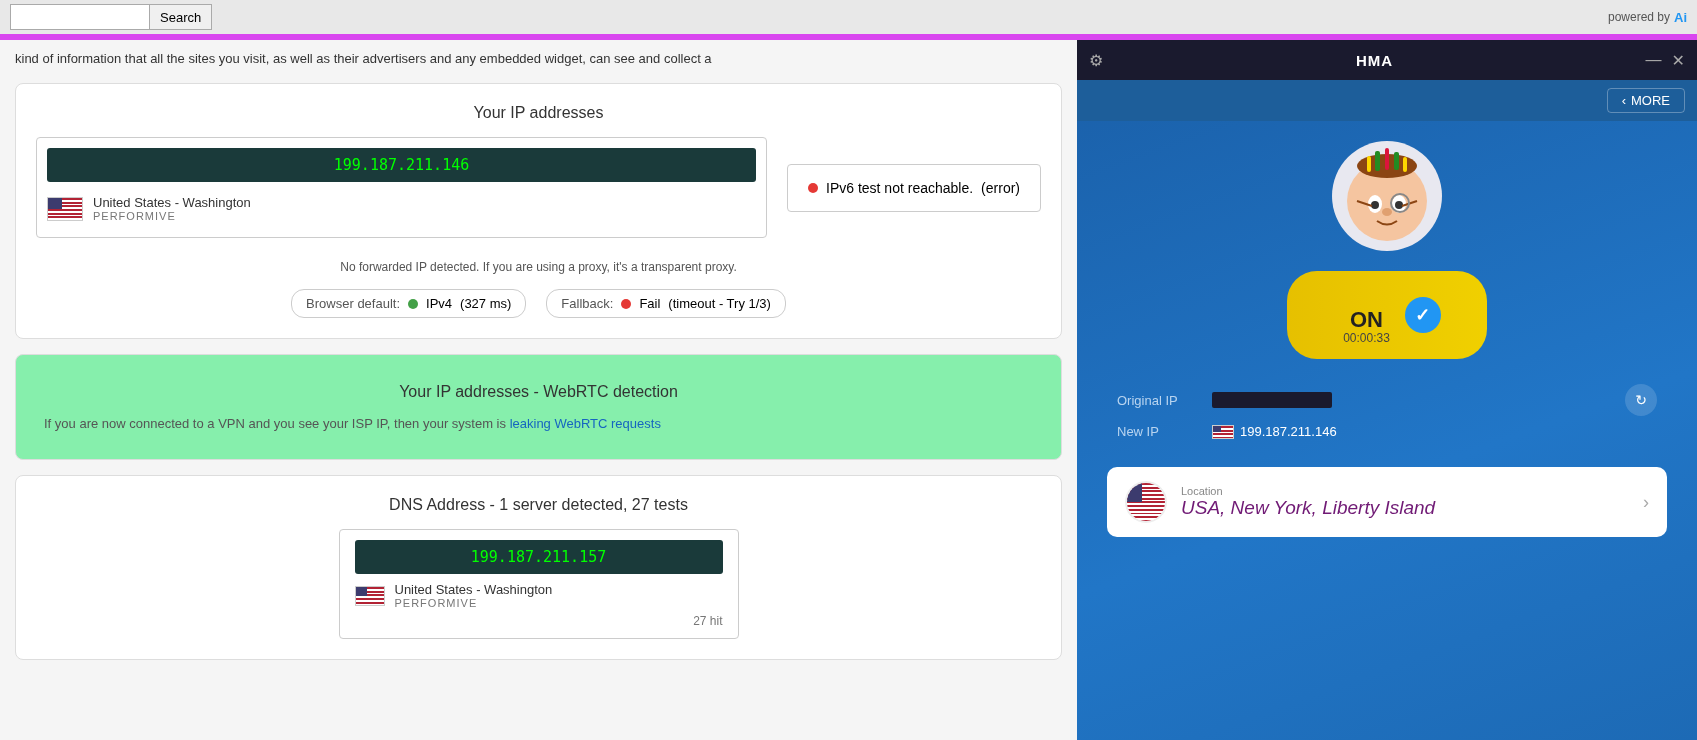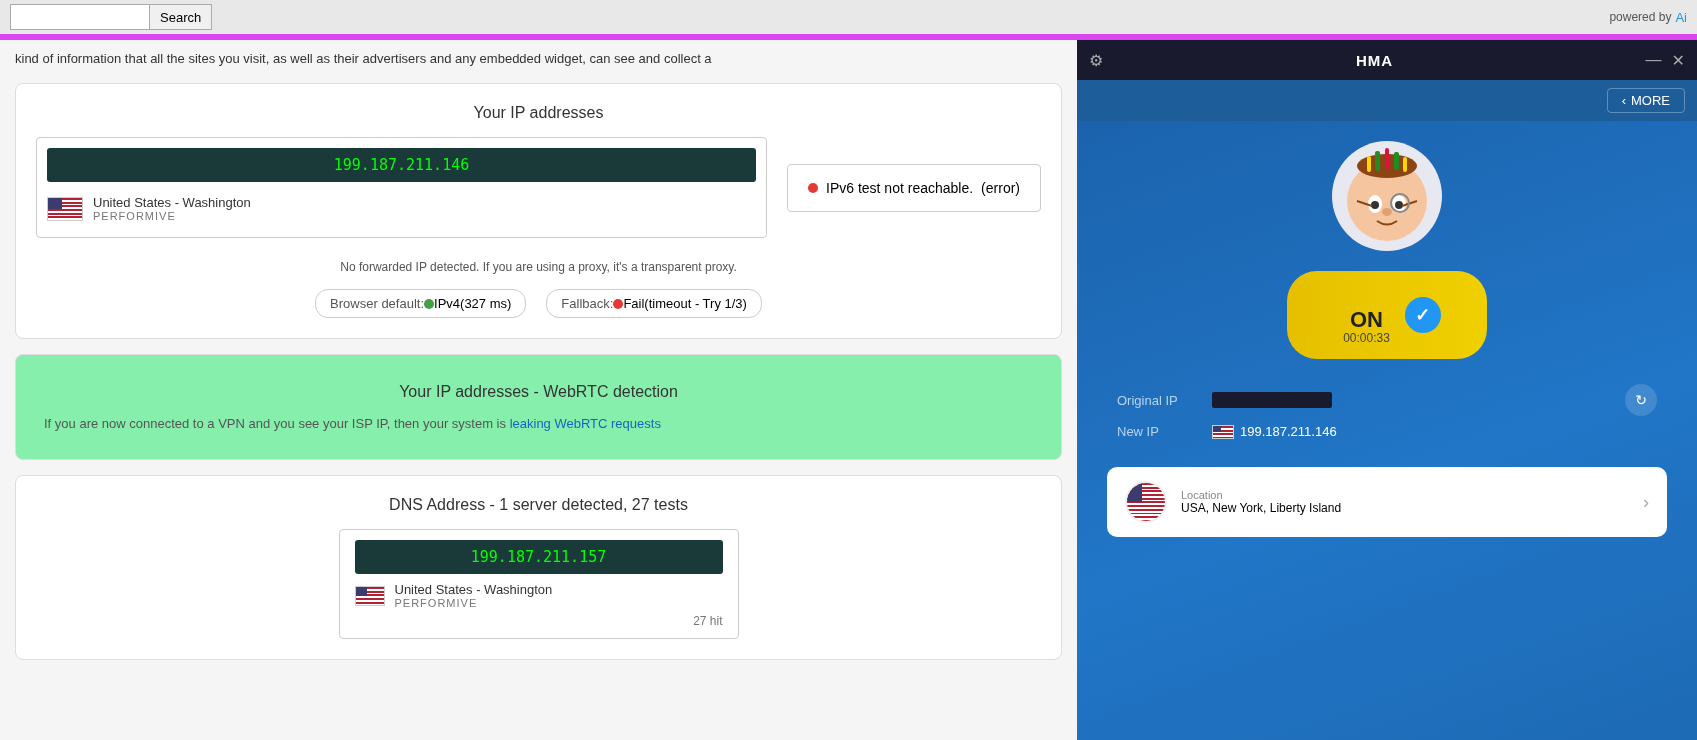--- a/index.html
+++ b/index.html
@@ -35,21 +35,21 @@
       position: absolute;
       right: 10px;
       font-size: 12px;
       color: #555;
       display: flex;
       align-items: center;
       gap: 4px;
     }
     .powered-logo {
       color: #2196F3;
-      font-weight: normal;
+      font-weight: bold;
       font-size: 13px;
     }
 
     
     .main-content {
       display: flex;
       height: calc(740px - 40px);
     }
 
     
@@ -181,21 +181,21 @@
       flex-wrap: wrap;
     }
 
     .dns-pill {
       border: 1px solid #ccc;
       border-radius: 13px;
       padding: 6px 14px;
       font-size: 13px;
       display: flex;
       align-items: center;
-      gap: 0;
+      gap: 8px;
     }
 
     .dns-label { color: #555; }
 
     .webrtc-card {
       background: #86efac;
       border: 1px solid #ddd;
       border-radius: 8px;
       padding: 28px;
       margin-bottom: 15px;
@@ -473,23 +473,24 @@
     .hma-loc-info {
       flex: 1;
     }
 
     .hma-loc-label {
       font-size: 11px;
       color: #888;
     }
 
     .hma-loc-value {
-      font-size: 12px;
-      color: #000000;
+      font-size: 19px;
+      color: #701a75;
       font-weight: 500;
+      font-style: italic;
     }
 
     .hma-chevron {
       color: #aaa;
       font-size: 18px;
     }
 
     .flag-circle-inner {
       width: 100%;
       height: 100%;

